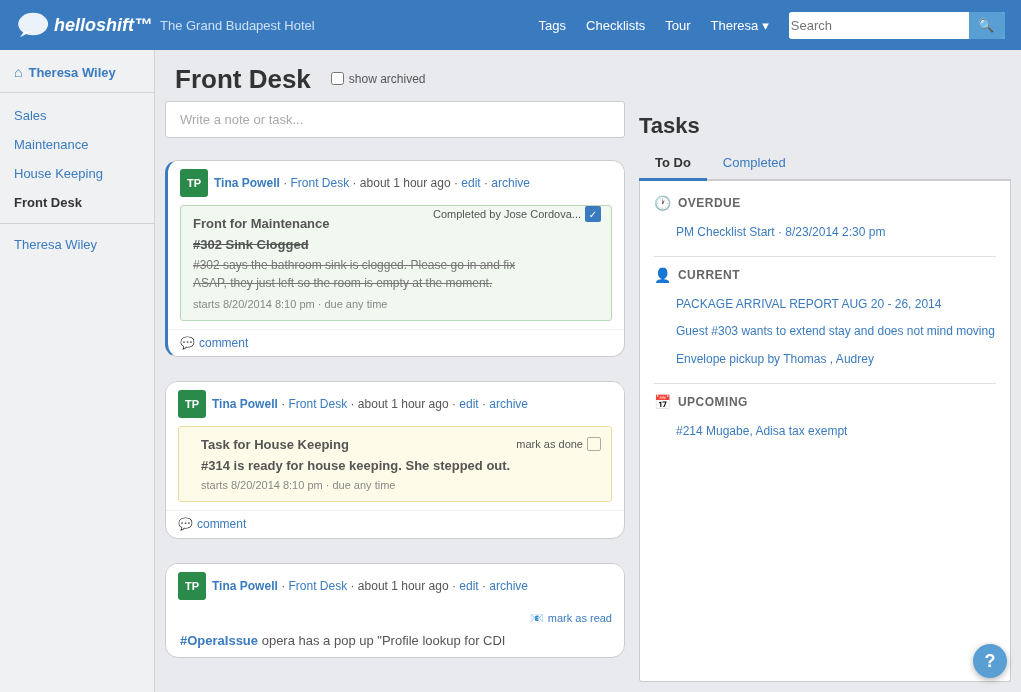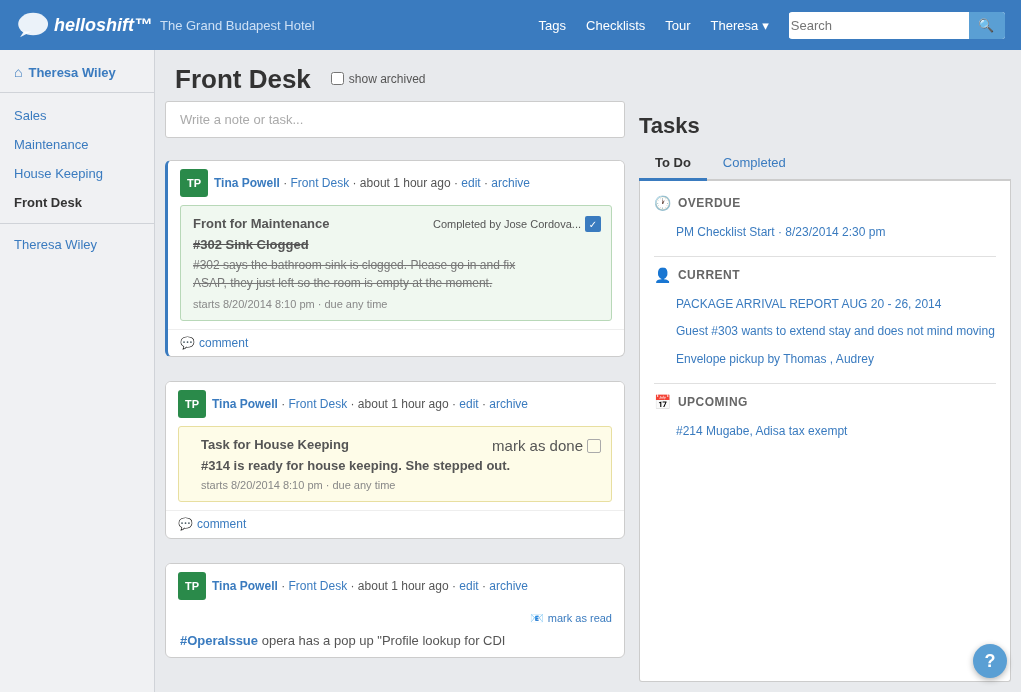--- a/index.html
+++ b/index.html
@@ -177,21 +177,21 @@
       color: #aaa;
       font-size: 13px;
       cursor: text;
       margin-bottom: 22px;
     }
 
     
     .feed-card {
       background: white;
       border: 1px solid #ccc;
-      border-radius: 6px;
+      border-radius: 13px;
       margin-bottom: 24px;
       overflow: hidden;
     }
     .card-header {
       display: flex;
       align-items: center;
       gap: 6px;
       padding: 8px 12px;
       background: white;
     }
@@ -234,21 +234,21 @@
       padding: 10px 22px;
     }
     .task-label {
       font-size: 13px;
       font-weight: bold;
       color: #555;
       margin-bottom: 6px;
     }
     .task-completed-badge {
       position: absolute;
-      top: 10px;
+      top: 0;
       right: 10px;
       font-size: 11px;
       color: #555;
       display: flex;
       align-items: center;
       gap: 4px;
     }
     .check-done {
       width: 16px;
       height: 16px;
@@ -284,21 +284,21 @@
       color: #555;
       margin-bottom: 4px;
     }
     .mark-done-area {
       position: absolute;
       top: 10px;
       right: 10px;
       display: flex;
       align-items: center;
       gap: 4px;
-      font-size: 15px;
+      font-size: 11px;
       color: #555;
     }
     .mark-done-check {
       width: 14px;
       height: 14px;
       border: 1px solid #aaa;
       border-radius: 2px;
       cursor: pointer;
     }
     .card-footer {

